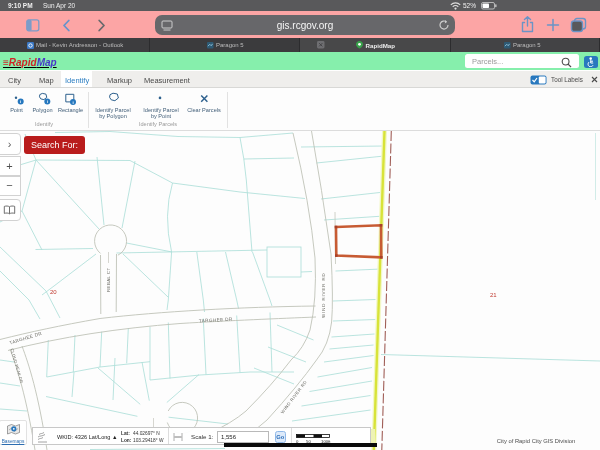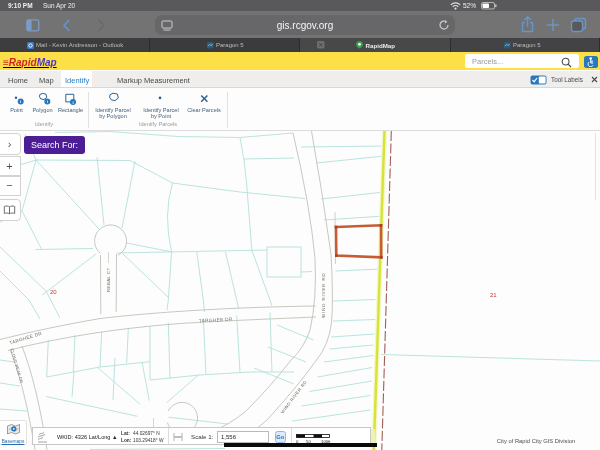--- a/index.html
+++ b/index.html
@@ -1,41 +1,41 @@
 <!DOCTYPE html>
 <html><head><meta charset="utf-8"><style>
 *{margin:0;padding:0;box-sizing:border-box}
 html,body{width:600px;height:450px;overflow:hidden}
 body{font-family:"Liberation Sans",sans-serif;background:#fff}
 #page{position:relative;width:600px;height:450px;overflow:hidden}
 .abs{position:absolute}
 
 #status{left:0;top:0;width:600px;height:11px;background:#59595b;color:#efefef;font-size:6.5px}
 
-#sbar{left:0;top:11px;width:600px;height:27px;background:#737373}
+#sbar{left:0;top:11px;width:600px;height:27px;background:#fca5a5}
 #pill{position:absolute;left:155px;top:4px;width:300px;height:20px;background:#67676a;border-radius:7px}
 #pilltext{position:absolute;left:0;top:4.5px;width:300px;text-align:center;color:#f6f6f6;font-size:10px}
 
 #tabs{left:0;top:38px;width:600px;height:14px;background:#3b3b3d;font-size:6px;color:#bdbdbd}
 .tab{position:absolute;top:0;height:14px;border-right:1px solid #2c2c2e}
 
-#apphead{left:0;top:52px;width:600px;height:18px;background:#fde047}
+#apphead{left:0;top:52px;width:600px;height:18px;background:#86efac}
 
 #menu{left:0;top:71px;width:600px;height:17px;background:#efeeec;border-bottom:1px solid #d8d8d6;font-size:7.5px;color:#4a4a4a}
 .mi{position:absolute;top:4.5px}
 
 #tools{left:0;top:88px;width:600px;height:43px;background:#fdfdfd;border-bottom:1px solid #dcdcdc;}
 .tlab{position:absolute;font-size:5.6px;color:#44607a;text-align:center;white-space:nowrap}
 .glab{position:absolute;font-size:5.6px;color:#9a9a9a;text-align:center;white-space:nowrap}
 .tsep{position:absolute;top:4px;height:36px;width:1px;background:#e2e2e2}
 
 #map{left:0;top:131px;width:600px;height:319px;background:#fdfdfd}
 #mapsvg{position:absolute;left:0;top:0}
 .mbtn{position:absolute;background:#fff;border:1px solid #d2d2d2;color:#5a5a5a;text-align:center}
-#searchfor{position:absolute;left:24px;top:4.5px;width:61px;height:18px;background:#4c1d95;border-radius:3px;color:#fff;font-size:9px;text-align:center;line-height:18px}
+#searchfor{position:absolute;left:24px;top:4.5px;width:61px;height:18px;background:#b91c1c;border-radius:3px;color:#fff;font-size:9px;text-align:center;line-height:18px}
 #bottombar{position:absolute;left:32px;top:296px;width:339px;height:18px;background:rgba(255,255,255,0.95);border:1px solid #c8c8c8;font-size:6px;color:#333}
 #blackline{position:absolute;left:224px;top:311.8px;width:152.5px;height:3.8px;background:#0a0a0a}
 #citytxt{position:absolute;left:466px;top:307px;width:140px;text-align:center;font-size:5.8px;color:#4c4c4c}
 </style></head>
 <body>
 <div id="page">
 
 <div id="status" class="abs">
   <span class="abs" style="left:8px;top:2px;font-weight:bold">9:10 PM</span>
   <span class="abs" style="left:43px;top:2px">Sun Apr 20</span>
@@ -135,24 +135,24 @@
     <svg class="abs" style="left:2px;top:1px" width="9.5" height="10" viewBox="0 0 9.5 10">
           <circle cx="4.7" cy="1.6" r="1.3" fill="#fff"></circle>
           <path d="M4.7 3.2 V6 L7.2 6 M4.7 4.2 L7 4.2" stroke="#fff" stroke-width="1" fill="none"></path>
           <path d="M3.2 5 A2.6 2.6 0 1 0 7 8.2" stroke="#fff" stroke-width="0.9" fill="none"></path>
         </svg>
   </div>
 </div>
 
 <div id="menu" class="abs">
   <div class="abs" style="left:60.5px;top:0;width:31.5px;height:16px;background:#fff"></div>
-  <span class="mi" style="left:8px">Home</span>
+  <span class="mi" style="left:8px">City</span>
   <span class="mi" style="left:39px">Map</span>
   <span class="mi" style="left:65px;color:#2d7fc2">Identify</span>
-  <span class="mi" style="left:117px">Markup</span>
+  <span class="mi" style="left:107px">Markup</span>
   <span class="mi" style="left:144px">Measurement</span>
   <svg class="abs" style="left:530px;top:3.5px" width="17" height="10" viewBox="0 0 17 10">
     <rect x="0.5" y="0.5" width="16" height="9" rx="2" fill="#2878be"></rect>
     <rect x="8.8" y="1.6" width="6.8" height="6.8" rx="1" fill="#fff"></rect>
     <path d="M2.5 5 L4.2 6.8 L7 3" stroke="#fff" stroke-width="1.2" fill="none"></path>
   </svg>
   <span class="abs" style="left:551px;top:4.5px;font-size:6.3px;color:#4a4a4a">Tool Labels</span>
   <svg class="abs" style="left:590.5px;top:4.5px" width="7" height="7" viewBox="0 0 7 7">
         <path d="M1 1 L6 6 M6 1 L1 6" stroke="#4a4a4a" stroke-width="1.1"></path>
       </svg>

